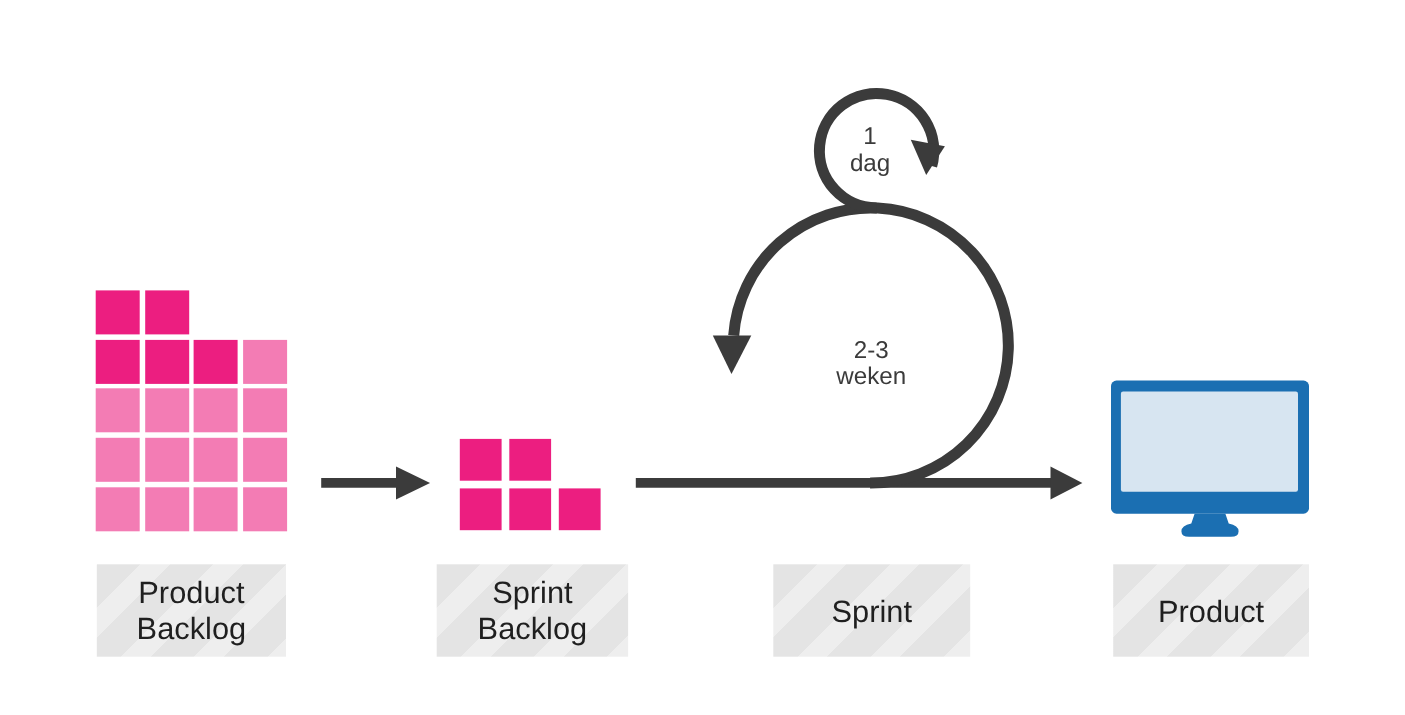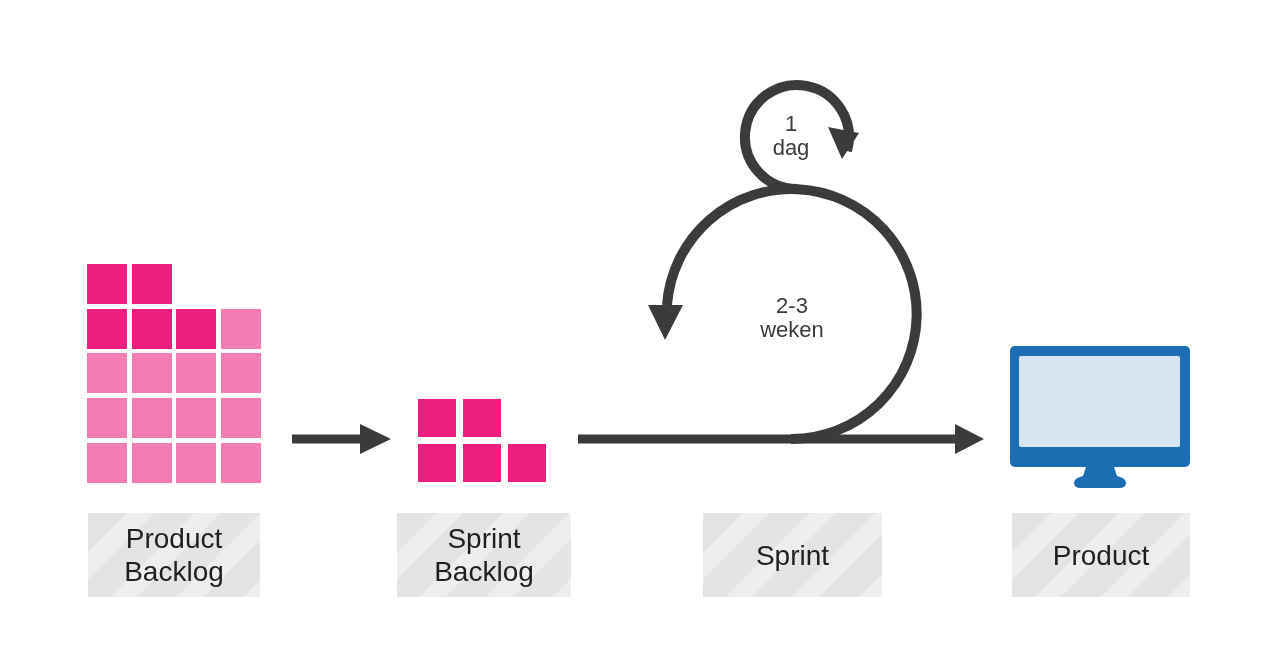--- a/index.html
+++ b/index.html
@@ -134,21 +134,21 @@
     </div>
 
   <svg class="monitor-svg" viewBox="0 0 1277 650" xmlns="http://www.w3.org/2000/svg" aria-hidden="true">
     <rect class="monitor-frame" x="1010" y="346" width="180" height="121" rx="5"></rect>
     <rect class="monitor-screen" x="1019" y="356" width="161" height="91" rx="2"></rect>
     <path class="monitor-frame" d="M 1086 467 L 1114 467 L 1117 476 Q 1126 478 1126 483 Q 1126 488 1119 488 L 1081 488 Q 1074 488 1074 483 Q 1074 478 1083 476 Z"></path>
   </svg>
 
   <div class="loop-note" style="left:791px; top:112px;">1
 dag</div>
-  <div class="loop-note" style="left:792px; top:294px;">2-3
+  <div class="loop-note" style="left:792px; top:306px;">2-3
 weken</div>
 
   <div class="stage-label" style="left:88px;  width:172px;">
     <span class="label-text">Product
 Backlog</span>
   </div>
   <div class="stage-label" style="left:397px; width:174px;">
     <span class="label-text">Sprint
 Backlog</span>
   </div>

